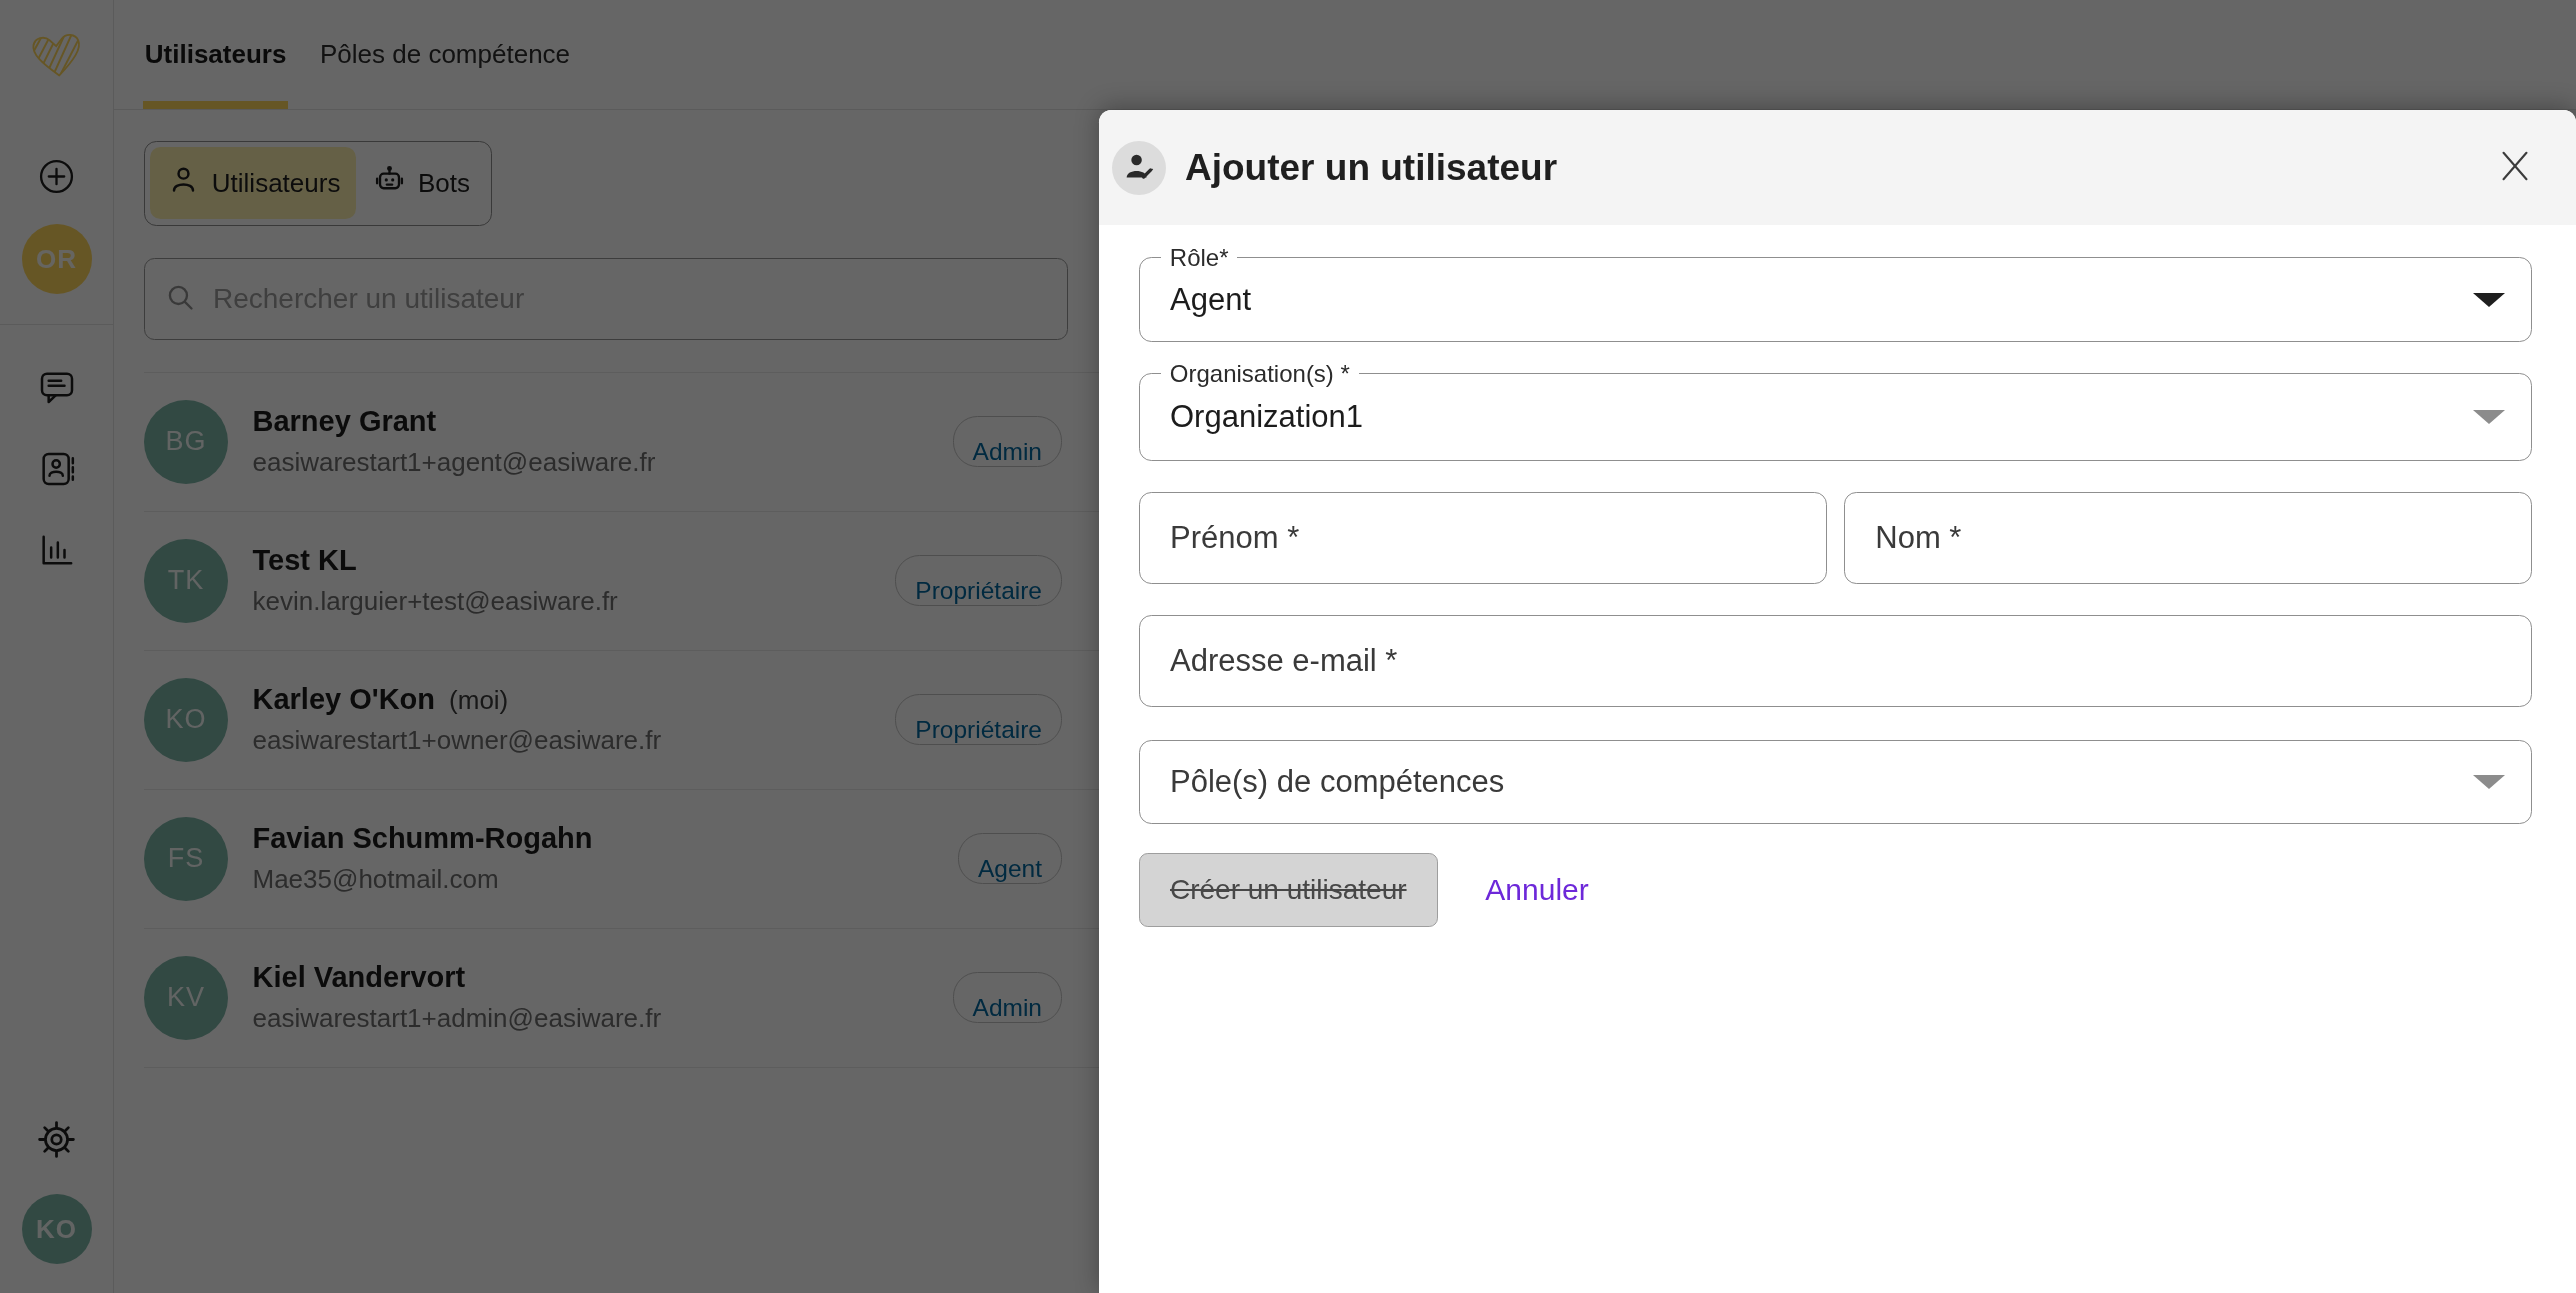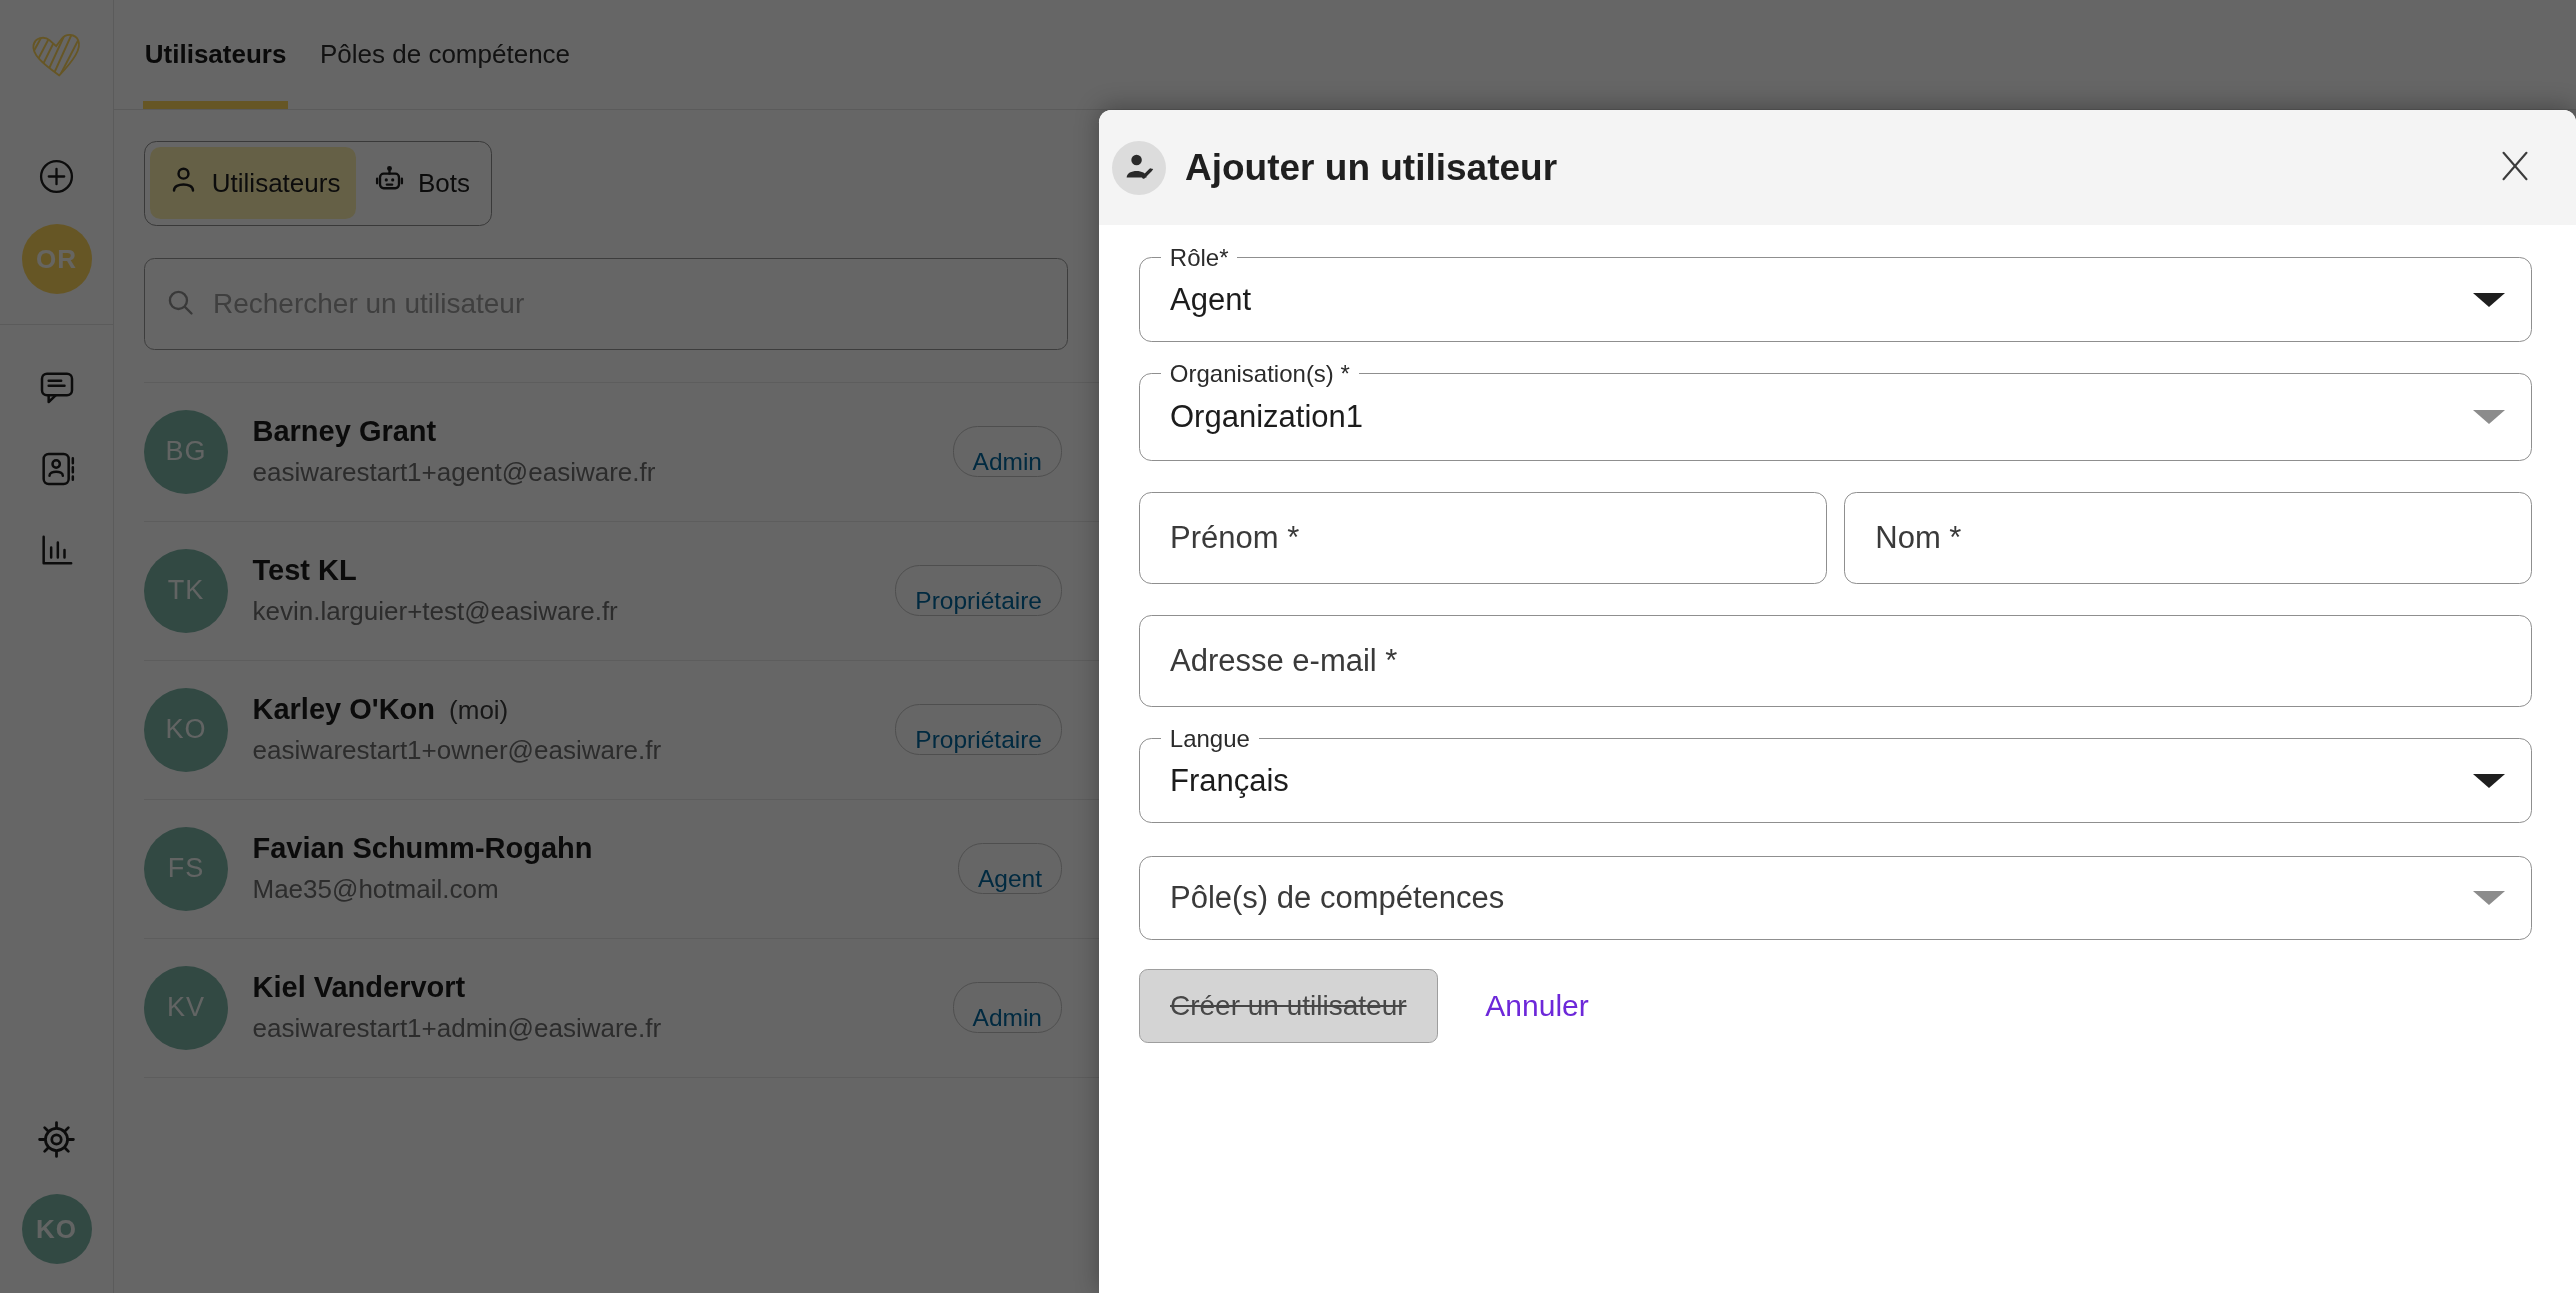--- a/index.html
+++ b/index.html
@@ -30,21 +30,21 @@
 
   
   .content { position:absolute; left:114px; top:112px; width:2462px; height:1181px; padding-left:30px;
              box-sizing:border-box; z-index:1; }
   .toggle { margin-top:29px; display:inline-flex; align-items:center; border:1.8px solid #8f8f8f;
             border-radius:12.3px; padding:5.3px; }
   .seg { height:72px; border-radius:10.5px; display:flex; align-items:center; gap:10.5px; font-size:26px;
          color:#1f1f1f; padding:0 16px; background:none; border:none; }
   .seg.selected { background:#fdf1b0; }
 
-  .search { margin-top:32px; width:924px; height:92px; border:1.8px solid #9a9a9a; border-radius:10.5px;
+  .search { margin-top:32px; width:924px; height:82px; border:1.8px solid #9a9a9a; border-radius:10.5px;
             display:flex; align-items:center; padding:0 19px; box-sizing:border-box; }
   .search input { border:none; outline:none; font-size:28px; color:#333; flex:1; margin-left:14px;
                   background:transparent; font-family:"Liberation Sans", sans-serif; }
   .search input::placeholder { color:#9e9e9e; }
 
   .list { margin-top:32px; width:964px; }
   .row { height:138px; border-top:1.8px solid #e8e8e8; display:flex; align-items:center; }
   .list-end { border-top:1.8px solid #e8e8e8; }
   .row-avatar { width:84px; height:84px; border-radius:50%; background:#7db6a8; flex:none;
                 display:flex; align-items:center; justify-content:center; font-size:27px;
@@ -368,25 +368,20 @@
         </div>
         <div class="field">
           <input type="text" placeholder="Nom *" style="">
         </div>
       </div>
 
       <div class="field f-email">
         <input type="text" placeholder="Adresse e-mail *" style="">
       </div>
 
-      <div class="field f-lang" role="button">
-        <span class="flabel">Langue</span>
-        <span class="fvalue">Français</span>
-        <span class="caret"></span>
-      </div>
 
       <div class="field f-poles" role="button">
         <span class="ph">Pôle(s) de compétences</span>
         <span class="caret gray"></span>
       </div>
 
       <div class="actions">
         <button class="btn-create" aria-disabled="true">
           <span>Créer un utilisateur</span>
         </button>

